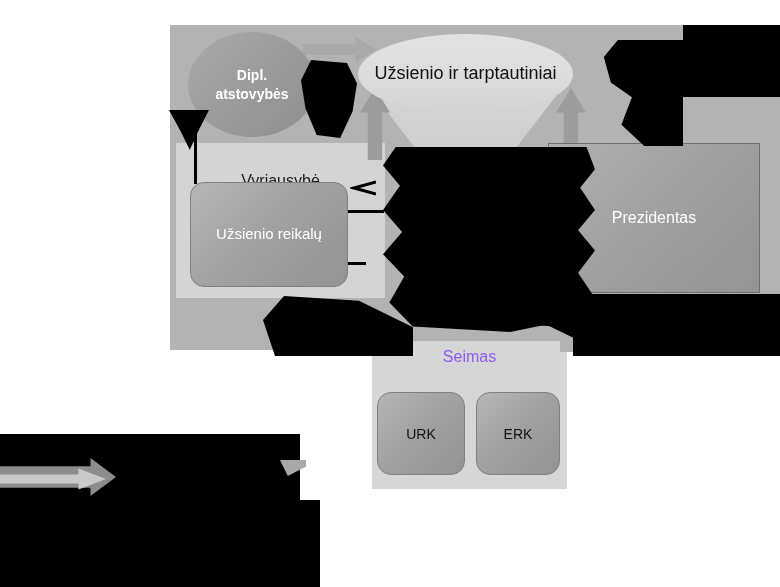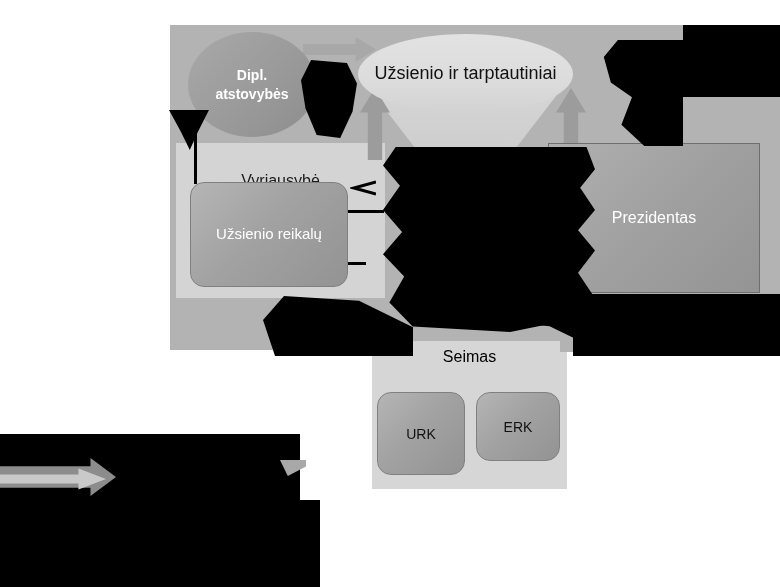--- a/index.html
+++ b/index.html
@@ -85,21 +85,21 @@
     color: #ffffff;
     font-size: 15px;
     line-height: 1.35;
   }
   .box-urk {
     left: 377px; top: 392px; width: 88px; height: 83px;
     color: #111111;
     font-size: 14px;
   }
   .box-erk {
-    left: 476px; top: 392px; width: 84px; height: 69px;
+    left: 476px; top: 392px; width: 84px; height: 83px;
     color: #111111;
     font-size: 14px;
   }
 
   
   .box-prez {
     left: 548px; top: 143px; width: 212px; height: 150px;
     background: linear-gradient(135deg, #b0b0b0 0%, #a0a0a0 50%, #949494 100%);
     border: 1px solid #6e6e6e;
     display: flex;
@@ -110,21 +110,21 @@
     box-sizing: border-box;
   }
   .panel-seimas {
     left: 372px; top: 341px; width: 195px; height: 148px;
     background: #d6d6d6;
   }
   .seimas-label {
     left: 372px; top: 348px; width: 195px;
     text-align: center;
     font-size: 16px;
-    color: #000000;
+    color: #8b5cf6;
   }
 
   
   .arrow-right-block {
     left: 303px; top: 37px; width: 73px; height: 25px;
     background: #a8a8a8;
     clip-path: polygon(0% 28%, 72% 28%, 72% 0%, 100% 50%, 72% 100%, 72% 72%, 0% 72%);
   }
   .arrow-up-1 {
     left: 360px; top: 88px; width: 30px; height: 72px;

